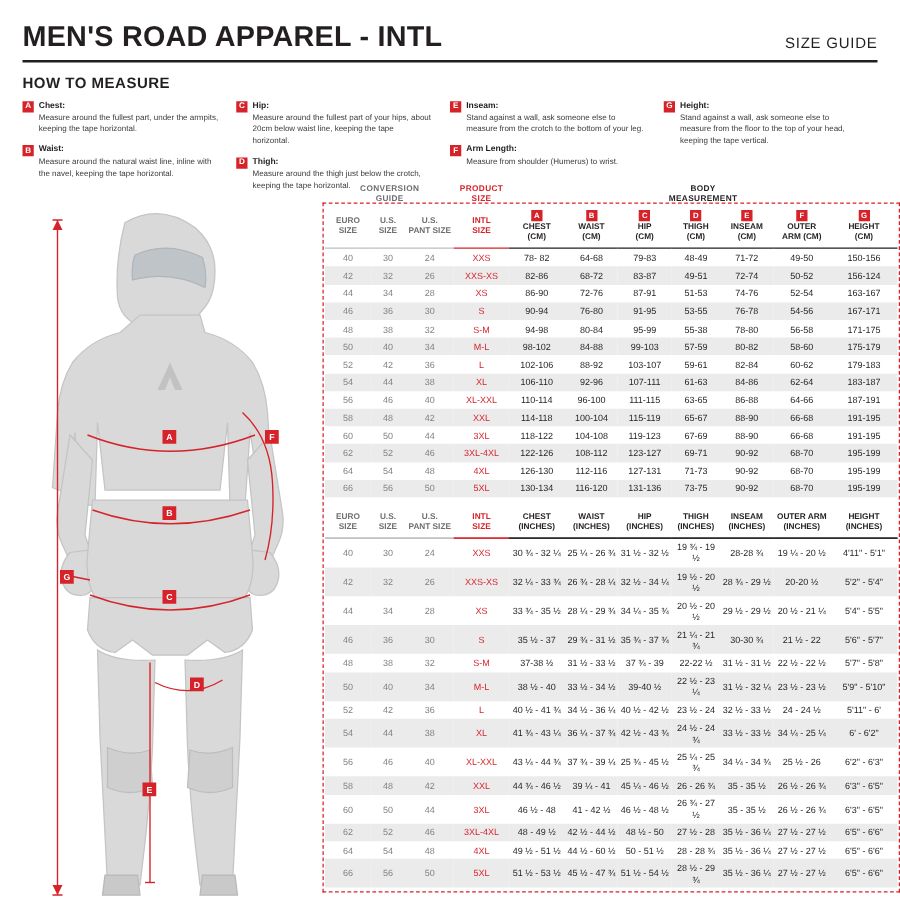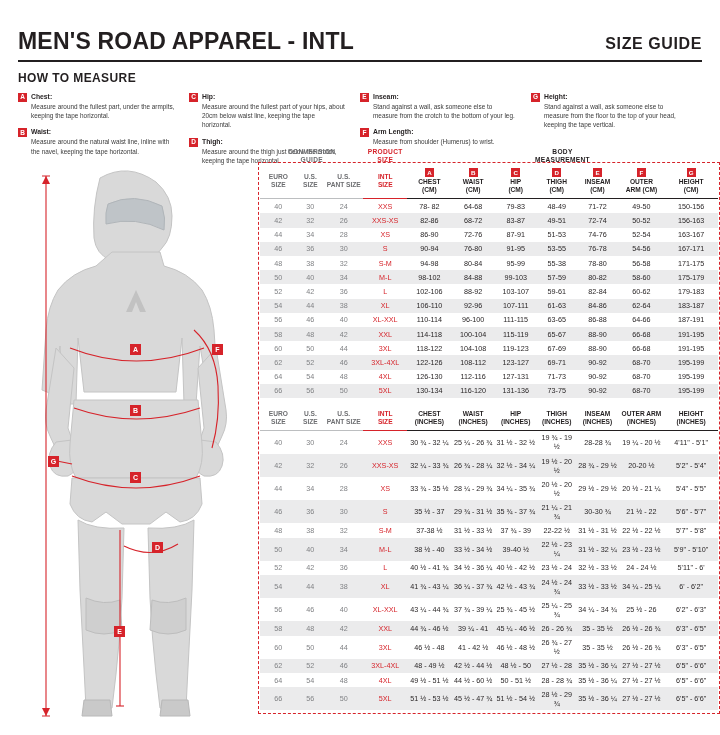--- a/index.html
+++ b/index.html
@@ -5,30 +5,30 @@
   * { box-sizing: border-box; }
   html, body { margin:0; padding:0; }
   body {
     width:720px; height:735px;
     background:#ffffff;
     font-family:"Liberation Sans", sans-serif;
     color:#231f20;
     position:relative;
     overflow:hidden;
   }
-  .page { position:relative; width:720px; height:735px; padding:12px 18px; }
+  .page { position:relative; width:720px; height:735px; padding:0 18px; }
 
   
   .hdr { display:flex; align-items:flex-end; justify-content:space-between; padding-top:16px; }
   .hdr h1 {
     margin:0; font-size:23px; font-weight:bold; letter-spacing:.2px;
     font-family:"Liberation Sans", sans-serif; color:#231f20;
   }
   .hdr .sizeguide {
-    font-size:16px; font-weight:bold; letter-spacing:.6px; color:#231f20;
+    font-size:12px; font-weight:normal; letter-spacing:.6px; color:#231f20;
     padding-bottom:2px;
   }
   .rule { height:2px; background:#231f20; margin-top:5px; }
 
   
   .htm-title { font-size:12px; font-weight:bold; letter-spacing:.4px; margin:9px 0 7px 0; }
   .htm-grid { display:flex; gap:0; }
   .htm-col { width:25%; padding-right:14px; }
   .htm-item { display:flex; margin-bottom:7px; }
   .badge {
@@ -317,21 +317,21 @@
             <td class="conv">42</td>
             <td class="conv">32</td>
             <td class="conv">26</td>
             <td class="prodcell">XXS-XS</td>
             <td>82-86</td>
             <td>68-72</td>
             <td>83-87</td>
             <td>49-51</td>
             <td>72-74</td>
             <td>50-52</td>
-            <td>156-163</td>
+            <td>156-124</td>
           </tr>
           <tr>
             <td class="conv">44</td>
             <td class="conv">34</td>
             <td class="conv">28</td>
             <td class="prodcell">XS</td>
             <td>86-90</td>
             <td>72-76</td>
             <td>87-91</td>
             <td>51-53</td>

